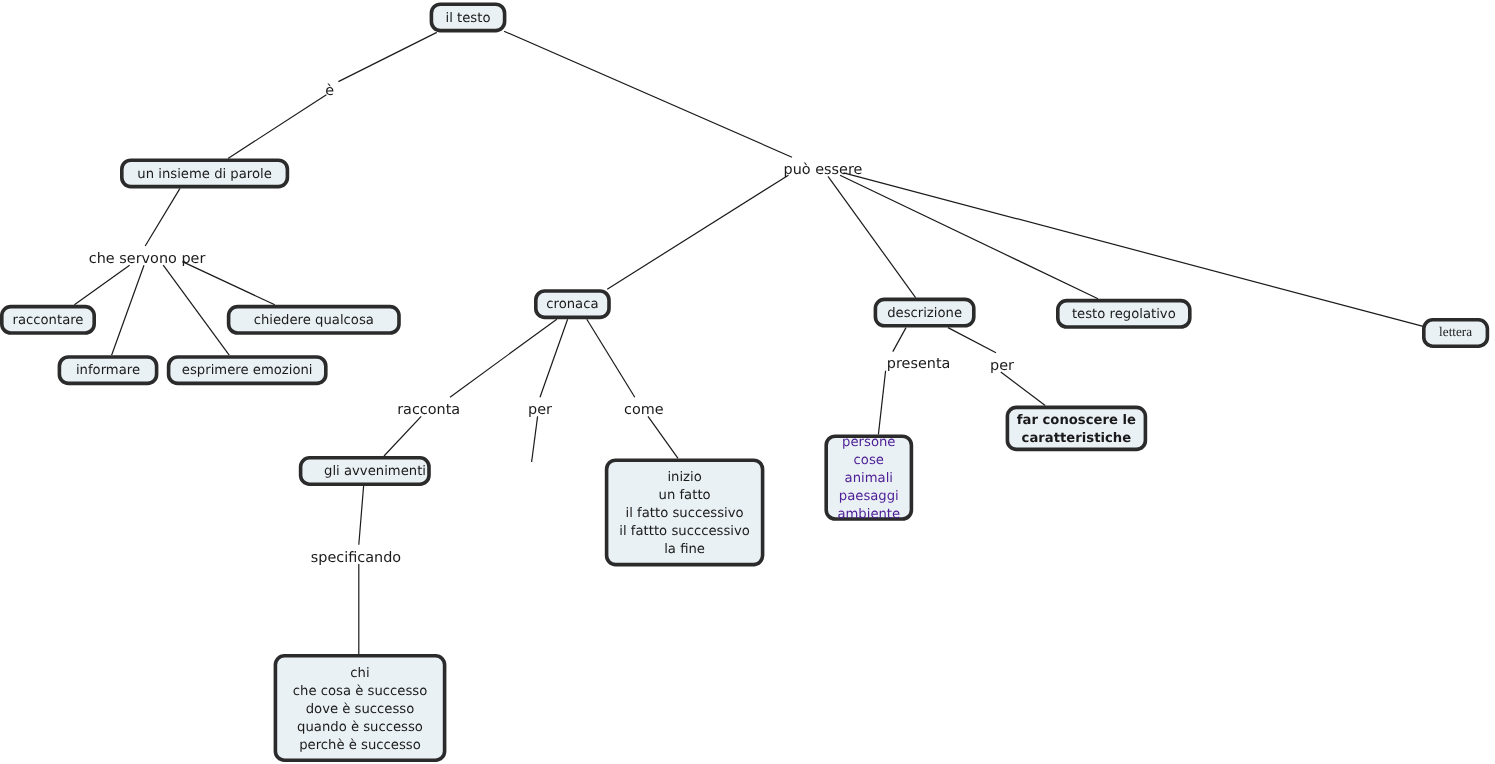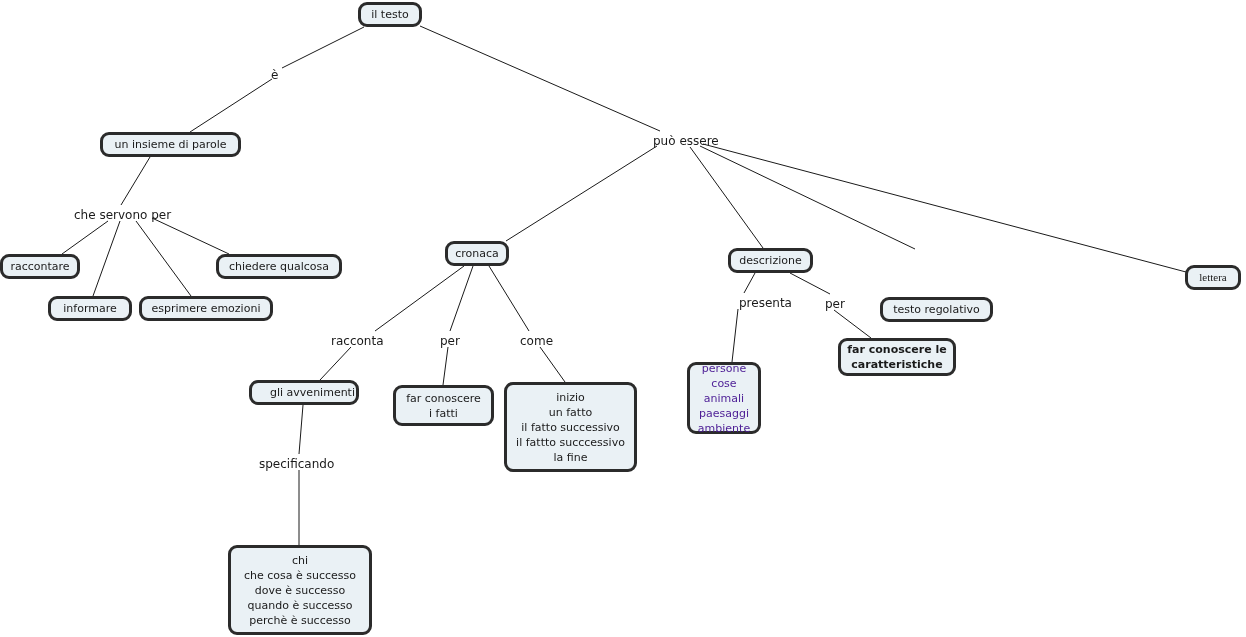--- a/index.html
+++ b/index.html
@@ -90,38 +90,36 @@
     <div class="edge-label" style="left: 440px; top: 334px;">per</div>
     <div class="edge-label" style="left: 520px; top: 334px;">come</div>
     <div class="edge-label" style="left: 259px; top: 457px;">specificando</div>
     <div class="edge-label" style="left: 739px; top: 296px;">presenta</div>
     <div class="edge-label" style="left: 825px; top: 297px;">per</div>
     <div class="node" style="left: 358px; top: 2px; width: 64px; height: 25px; background: rgb(234, 241, 245); border-color: rgb(43, 43, 43); color: rgb(26, 26, 26);">il testo</div>
     <div class="node" style="left: 100px; top: 132px; width: 141px; height: 25px; background: rgb(234, 241, 245); border-color: rgb(43, 43, 43); color: rgb(26, 26, 26);">un insieme di parole</div>
     <div class="node" style="left: 0px; top: 254px; width: 80px; height: 25px; background: rgb(234, 241, 245); border-color: rgb(43, 43, 43); color: rgb(26, 26, 26);">raccontare</div>
     <div class="node" style="left: 48px; top: 296px; width: 84px; height: 25px; background: rgb(234, 241, 245); border-color: rgb(43, 43, 43); color: rgb(26, 26, 26);">informare</div>
     <div class="node" style="left: 139px; top: 296px; width: 134px; height: 25px; background: rgb(234, 241, 245); border-color: rgb(43, 43, 43); color: rgb(26, 26, 26);">esprimere emozioni</div>
-    <div class="node" style="left: 216px; top: 254px; width: 126px; height: 25px; background: rgb(234, 241, 245); border-color: rgb(43, 43, 43); color: rgb(26, 26, 26);">chiedere qualcosa</div>
+    <div class="node" style="left: 189px; top: 254px; width: 145px; height: 25px; background: rgb(234, 241, 245); border-color: rgb(43, 43, 43); color: rgb(26, 26, 26);">chiedere qualcosa</div>
     <div class="node" style="left: 445px; top: 241px; width: 64px; height: 25px; background: rgb(234, 241, 245); border-color: rgb(43, 43, 43); color: rgb(26, 26, 26);">cronaca</div>
     <div class="node" style="left: 249px; top: 380px; width: 110px; height: 25px; background: rgb(234, 241, 245); border-color: rgb(43, 43, 43); color: rgb(26, 26, 26); padding-left: 24px;">gli avvenimenti</div>
     <div class="node" style="left: 228px; top: 545px; width: 144px; height: 90px; background: rgb(234, 241, 245); border-color: rgb(43, 43, 43); color: rgb(26, 26, 26);">chi
 che cosa è successo
 dove è successo
 quando è successo
 perchè è successo</div>
-    <div class="node" style="left: 393px; top: 385px; width: 101px; height: 41px; background: rgb(234, 241, 245); border-color: rgb(43, 43, 43); color: rgb(26, 26, 26);">far conoscere
-i fatti</div>
     <div class="node" style="left: 504px; top: 382px; width: 133px; height: 90px; background: rgb(234, 241, 245); border-color: rgb(43, 43, 43); color: rgb(26, 26, 26);">inizio
 un fatto
 il fatto successivo
 il fattto succcessivo
 la fine</div>
     <div class="node" style="left: 728px; top: 248px; width: 85px; height: 25px; background: rgb(234, 241, 245); border-color: rgb(43, 43, 43); color: rgb(26, 26, 26);">descrizione</div>
     <div class="node" style="left: 687px; top: 362px; width: 74px; height: 72px; background: rgb(234, 241, 245); border-color: rgb(43, 43, 43); color: #4c1d95;">persone
 cose
 animali
 paesaggi
 ambiente</div>
     <div class="node" style="left: 838px; top: 338px; width: 118px; height: 38px; background: rgb(234, 241, 245); border-color: rgb(43, 43, 43); color: rgb(26, 26, 26); font-weight: bold;">far conoscere le
 caratteristiche</div>
-    <div class="node" style="left: 880px; top: 249px; width: 113px; height: 25px; background: rgb(234, 241, 245); border-color: rgb(43, 43, 43); color: rgb(26, 26, 26); margin-top: 48px;">testo regolativo</div>
+    <div class="node" style="left: 880px; top: 249px; width: 113px; height: 25px; background: rgb(234, 241, 245); border-color: rgb(43, 43, 43); color: rgb(26, 26, 26);">testo regolativo</div>
     <div class="node" style="left: 1185px; top: 265px; width: 56px; height: 25px; background: rgb(234, 241, 245); border-color: rgb(43, 43, 43); color: rgb(26, 26, 26); font-family: Liberation Serif, serif;">lettera</div>
   </div>
 
 </body></html>

